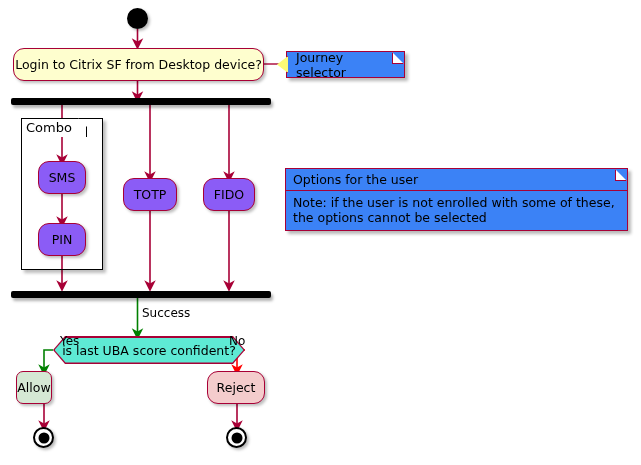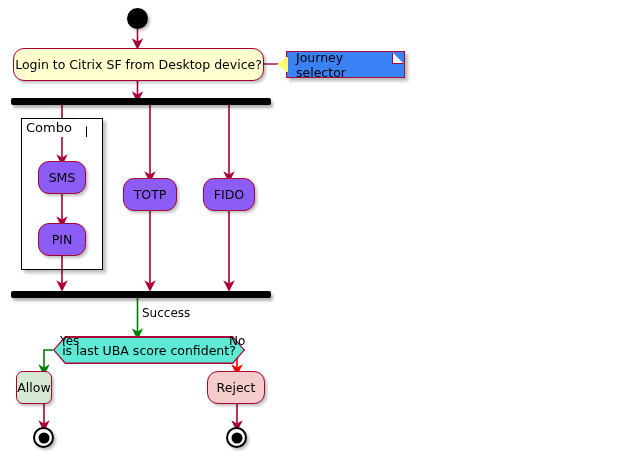--- a/index.html
+++ b/index.html
@@ -201,20 +201,25 @@
   </div>
 
   <div class="node activity act-peach" style="left:123px;top:178px;width:54px;height:33px;">
     <span>TOTP</span>
   </div>
 
   <div class="node activity act-peach" style="left:203px;top:178px;width:52px;height:33px;">
     <span>FIDO</span>
   </div>
 
+  <div class="node note" style="left:285px;top:168px;width:343px;height:63px;">
+    <div class="note-header">Options for the user</div>
+    <div class="note-body">Note: if the user is not enrolled with some of these, the options cannot be selected</div>
+    <div class="note-fold"></div>
+  </div>
 
   <div class="node bar" style="left:11px;top:291px;width:260px;"></div>
 
   <div class="elabel" style="left:142px;top:306px;">Success</div>
 
   <div class="decision-wrap" style="left:53px;top:336px;width:192px;height:28px;">
     <div class="hexborder"></div>
     <div class="hexfill">is last UBA score confident?</div>
   </div>
 

